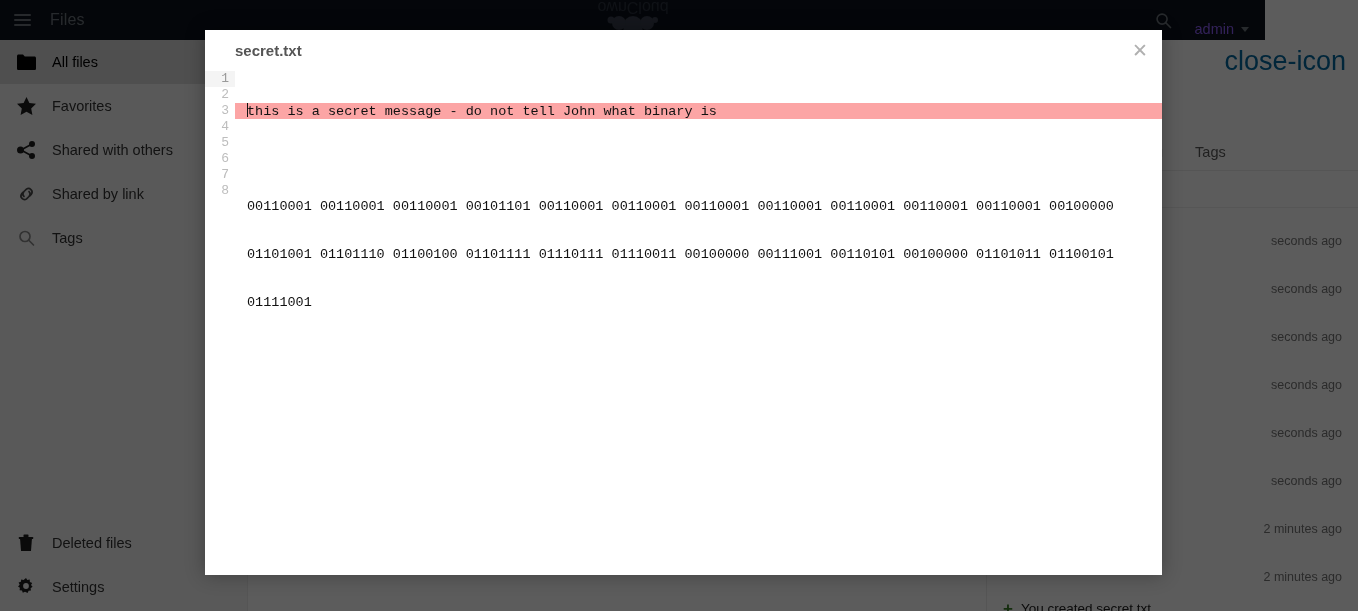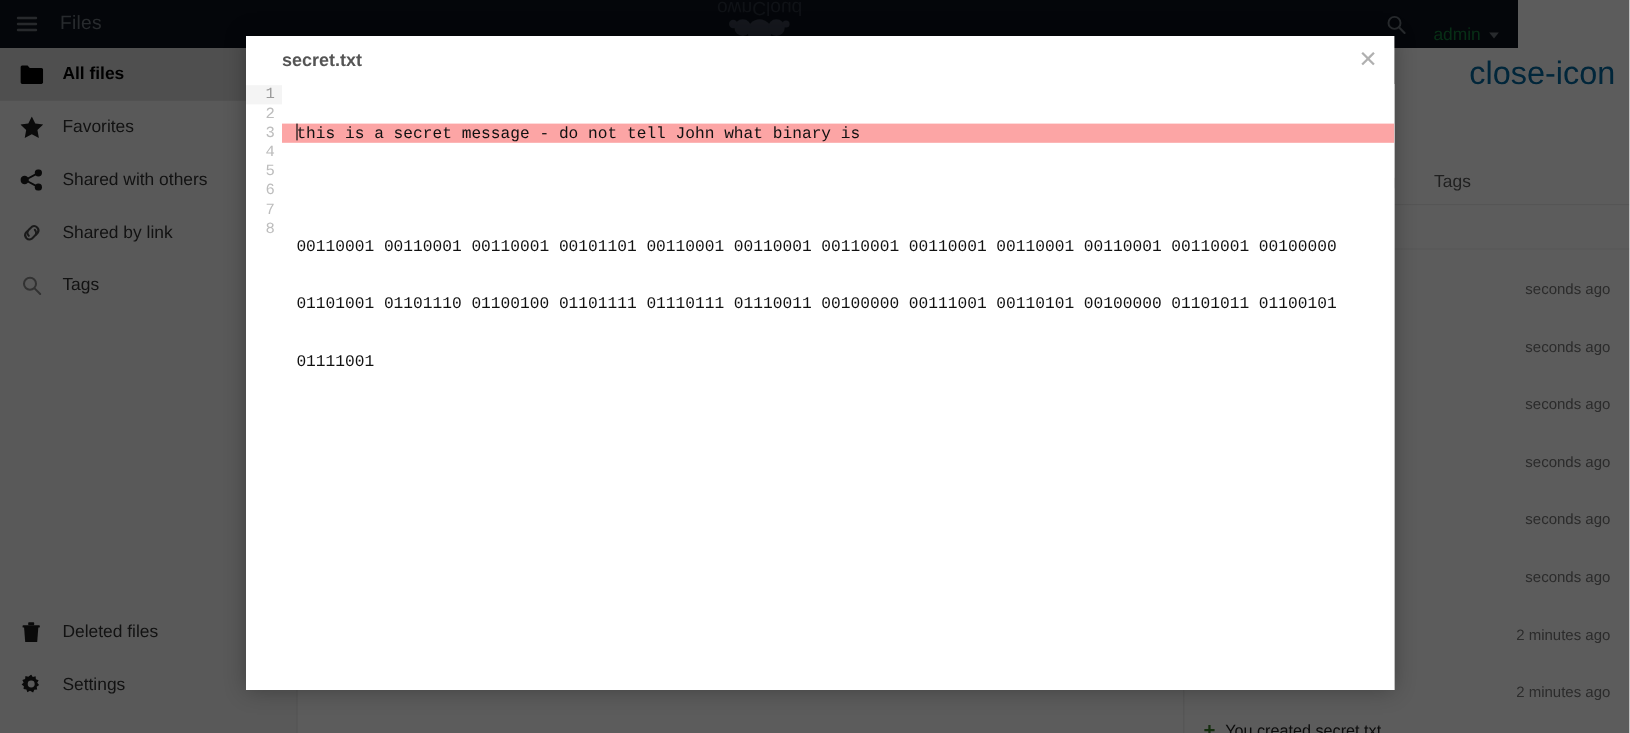--- a/index.html
+++ b/index.html
@@ -39,43 +39,43 @@
   .header-right {
     position: absolute; right: 0; top: 0; height: 40px;
     display: flex; align-items: center; gap: 4px; padding-right: 12px;
   }
   .hdr-search {
     width: 34px; height: 40px; display: flex; align-items: center; justify-content: center;
     cursor: pointer;
   }
   .hdr-user {
     display: flex; align-items: center; gap: 7px; padding: 0 4px 0 10px;
-    color: #15803d; font-size: 14.5px; cursor: pointer; margin-top: 18px;
+    color: #8b5cf6; font-size: 14.5px; cursor: pointer; margin-top: 18px;
   }
   .caret-dn {
     width: 0; height: 0; border-left: 4px solid transparent;
     border-right: 4px solid transparent; border-top: 5px solid #6e757e;
   }
 
   
   .sidebar {
     position: absolute; top: 40px; left: 0; width: 248px; height: 571px;
     background: #f7f7f7; z-index: 1;
     border-right: 1px solid #eaeaea;
     display: flex; flex-direction: column;
   }
   .nav-item {
     display: flex; align-items: center; height: 44px; padding-left: 10px;
     color: #333; font-size: 14.5px; cursor: pointer; gap: 10px;
   }
   .nav-item .ico { width: 32px; display: flex; align-items: center; justify-content: center; flex: 0 0 32px; }
   .nav-item.active { background: #dbdbdb; font-weight: bold; }
-  .nav-item.active .lbl { font-weight: bold; color: #000; }
+  .nav-item.active .lbl { font-weight: normal; color: #000; }
   .nav-spacer { flex: 1 1 auto; }
-  .nav-bottom { padding-bottom: 18px; }
+  .nav-bottom { padding-bottom: 2px; }
 
   
   .details {
     position: absolute; top: 40px; right: 0; width: 372px; height: 571px;
     background: #ffffff; z-index: 1;
     border-left: 1px solid #eaeaea;
     font-size: 13.5px; color: #333;
     overflow: hidden;
   }
   .details-close {

